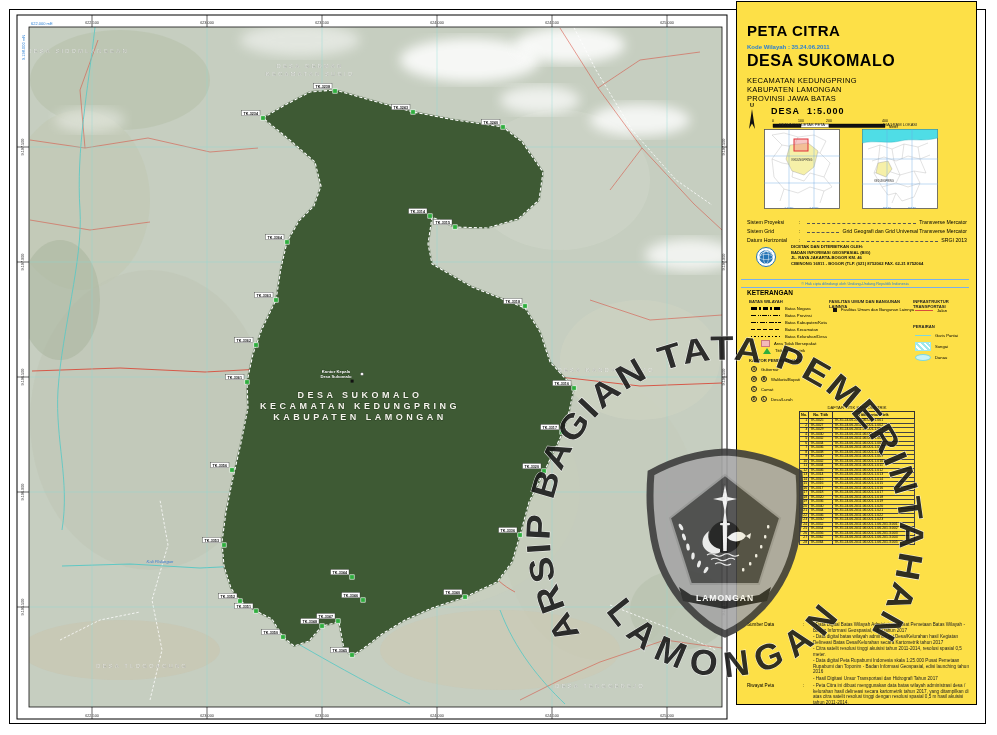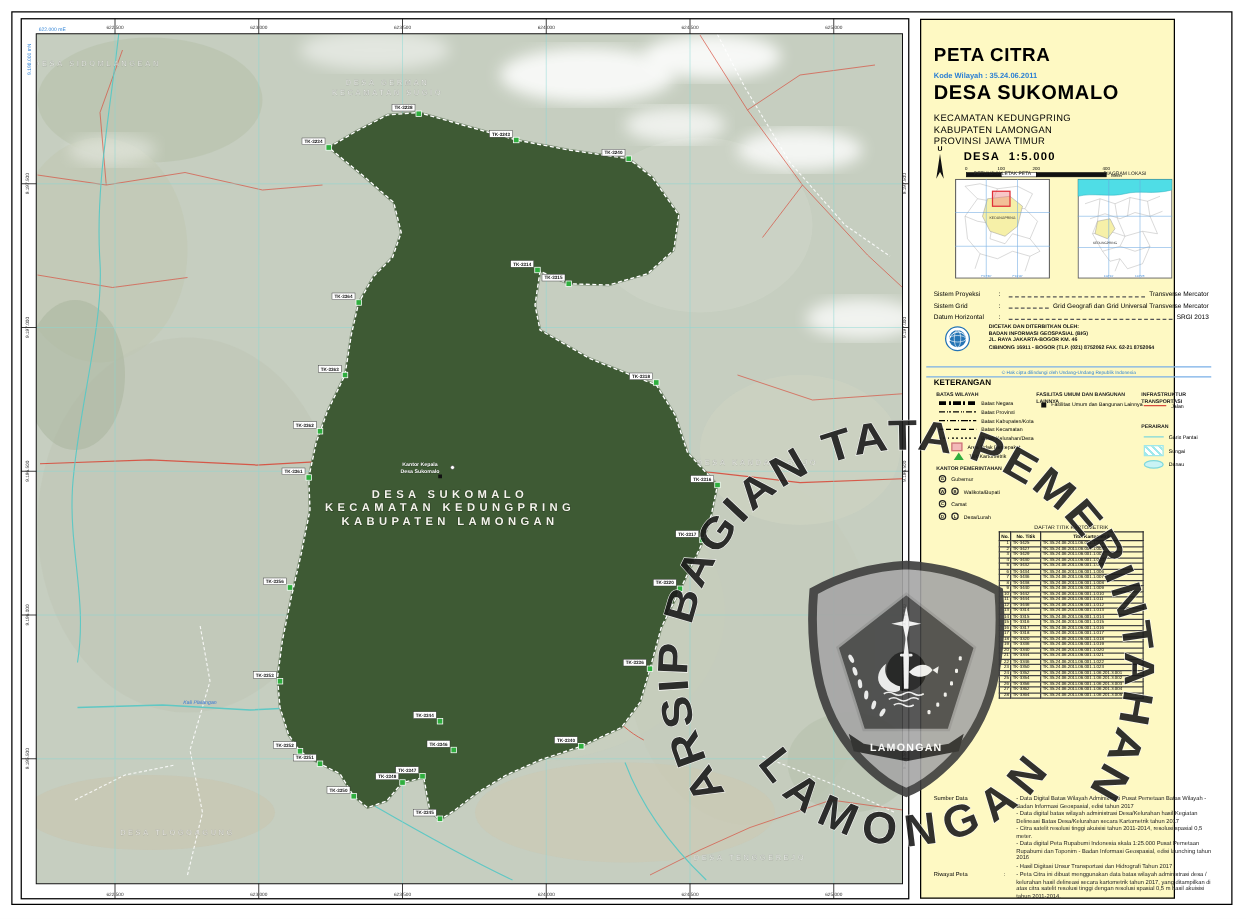--- a/index.html
+++ b/index.html
@@ -3,22 +3,22 @@
 <meta charset="utf-8">
 <style>
   html,body{margin:0;padding:0;background:#fff;}
   .sheet{position:relative;width:997px;height:735px;background:#fff;
          font-family:"Liberation Sans",sans-serif;color:#000;overflow:hidden;}
   .sheet-border{position:absolute;left:9px;top:9px;width:977px;height:715px;
                 border:1px solid #000;box-sizing:border-box;z-index:1;}
   svg.map{position:absolute;left:0;top:0;z-index:2;}
   svg.wmark{position:absolute;left:0;top:0;z-index:40;pointer-events:none;}
 
-  .panel{position:absolute;left:736px;top:15px;width:204px;height:704px;
-         border:1px solid #000;box-sizing:border-box;background:#fef9c3;z-index:5;}
+  .panel{position:absolute;left:736px;top:1px;width:241px;height:704px;
+         border:1px solid #000;box-sizing:border-box;background:#fde047;z-index:5;}
   .panel *{box-sizing:border-box;}
   .abs{position:absolute;}
 
   .pt-title{left:10px;top:20px;font-size:15px;font-weight:bold;letter-spacing:.5px;}
   .pt-kode{left:10px;top:42px;font-size:6px;font-weight:bold;color:#2a7fd4;}
   .pt-village{left:10px;top:50px;font-size:16px;font-weight:bold;letter-spacing:.5px;}
   .pt-admin{left:10px;top:74px;font-size:7.5px;line-height:9.2px;letter-spacing:.3px;}
   .pt-skala{left:34px;top:104px;font-size:9px;font-weight:bold;letter-spacing:1px;}
 
   .inset-cap{top:120px;width:76px;font-size:4px;text-align:center;color:#222;}
@@ -395,21 +395,21 @@
     <text x="25" y="60" font-size="4" fill="#2a7fd4" transform="rotate(-90 25 60)">9.198.000 mN</text>
   </svg>
 
   <div class="panel">
     <div class="abs pt-title">PETA CITRA</div>
     <div class="abs pt-kode">Kode Wilayah : 35.24.06.2011</div>
     <div class="abs pt-village">DESA SUKOMALO</div>
     <div class="abs pt-admin">
       <div>KECAMATAN KEDUNGPRING</div>
       <div>KABUPATEN LAMONGAN</div>
-      <div>PROVINSI JAWA TIMUR</div>
+      <div>PROVINSI JAWA BATAS</div>
     </div>
 
     <svg class="abs north" width="14" height="32">
       <text x="7" y="6" font-size="5.5" font-weight="bold" text-anchor="middle">U</text>
       <path d="M7,8 L10,28 L7,22.5 L4,28 Z" fill="#111"></path>
     </svg>
     <div class="abs pt-skala">
       <span>DESA</span>&nbsp;&nbsp;<span>1:5.000</span>
     </div>
     <svg class="abs sbar" width="140" height="15">

